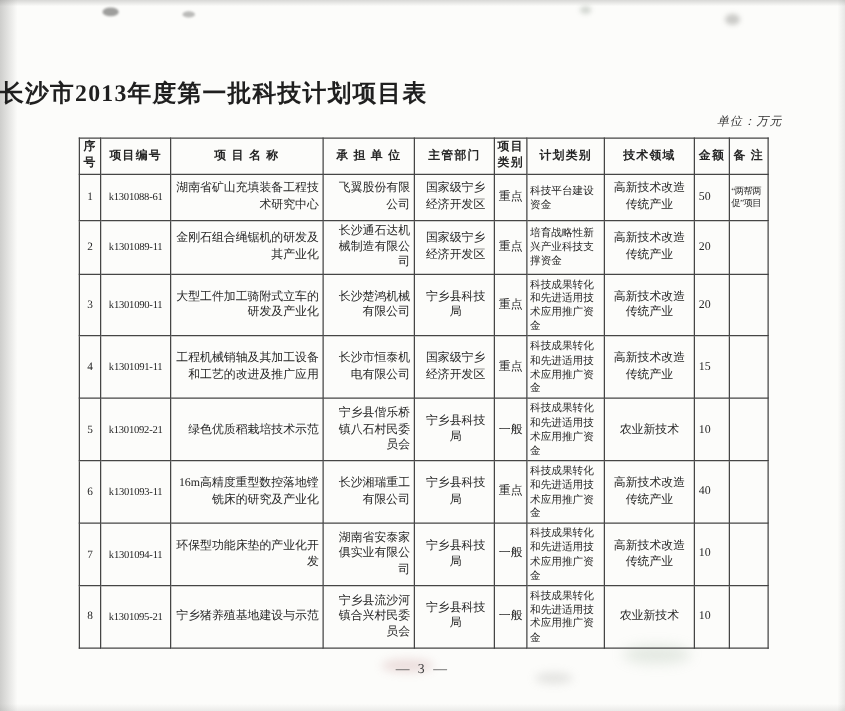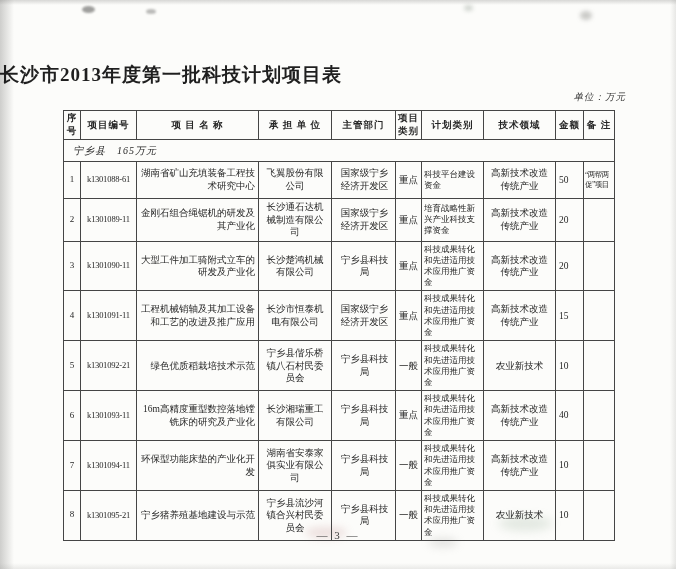--- a/index.html
+++ b/index.html
@@ -51,21 +51,21 @@
     padding:1px;letter-spacing:1px;
   }
   tr.group-row td{
     height:17px;text-align:left;padding-left:9px;
     font-style:italic;font-size:10px;letter-spacing:1px;
   }
   tr.data-row{height:37px;}
   tr.data-row td:nth-child(1){text-align:center;padding:0;font-size:9px;}
   tr.data-row td:nth-child(2){text-align:center;padding:0 1px;font-size:8.5px;letter-spacing:-0.2px;}
   tr.data-row td:nth-child(3){text-align:right;}
-  tr.data-row td:nth-child(4){text-align:center;}
+  tr.data-row td:nth-child(4){text-align:right;}
   tr.data-row td:nth-child(5){text-align:center;padding-left:5px;}
   tr.data-row td:nth-child(6){text-align:center;}
   tr.data-row td:nth-child(7){text-align:left;font-size:8.5px;padding:2px 2px;}
   tr.data-row td:nth-child(8){text-align:center;}
   tr.data-row td:nth-child(9){}
   tr.data-row td:nth-child(10){text-align:left;font-size:7.5px;letter-spacing:-0.5px;padding:2px 1px;}
   .page-number{
     position:absolute;top:529px;left:0;width:100%;
     text-align:center;font-size:11px;color:#3d3d3d;letter-spacing:2px;
   }
@@ -110,23 +110,20 @@
         <th>承 担 单 位</th>
         <th>主管部门</th>
         <th>项目类别</th>
         <th>计划类别</th>
         <th>技术领域</th>
         <th>金额</th>
         <th>备 注</th>
       </tr>
     </thead>
     <tbody>
-      <tr class="group-row">
-        <td colspan="10">宁乡县　165万元</td>
-      </tr>
       <tr class="data-row">
         <td>1</td>
         <td>k1301088-61</td>
         <td>湖南省矿山充填装备工程技术研究中心</td>
         <td>飞翼股份有限公司</td>
         <td>国家级宁乡经济开发区</td>
         <td>重点</td>
         <td>科技平台建设资金</td>
         <td>高新技术改造传统产业</td>
         <td>50</td>

